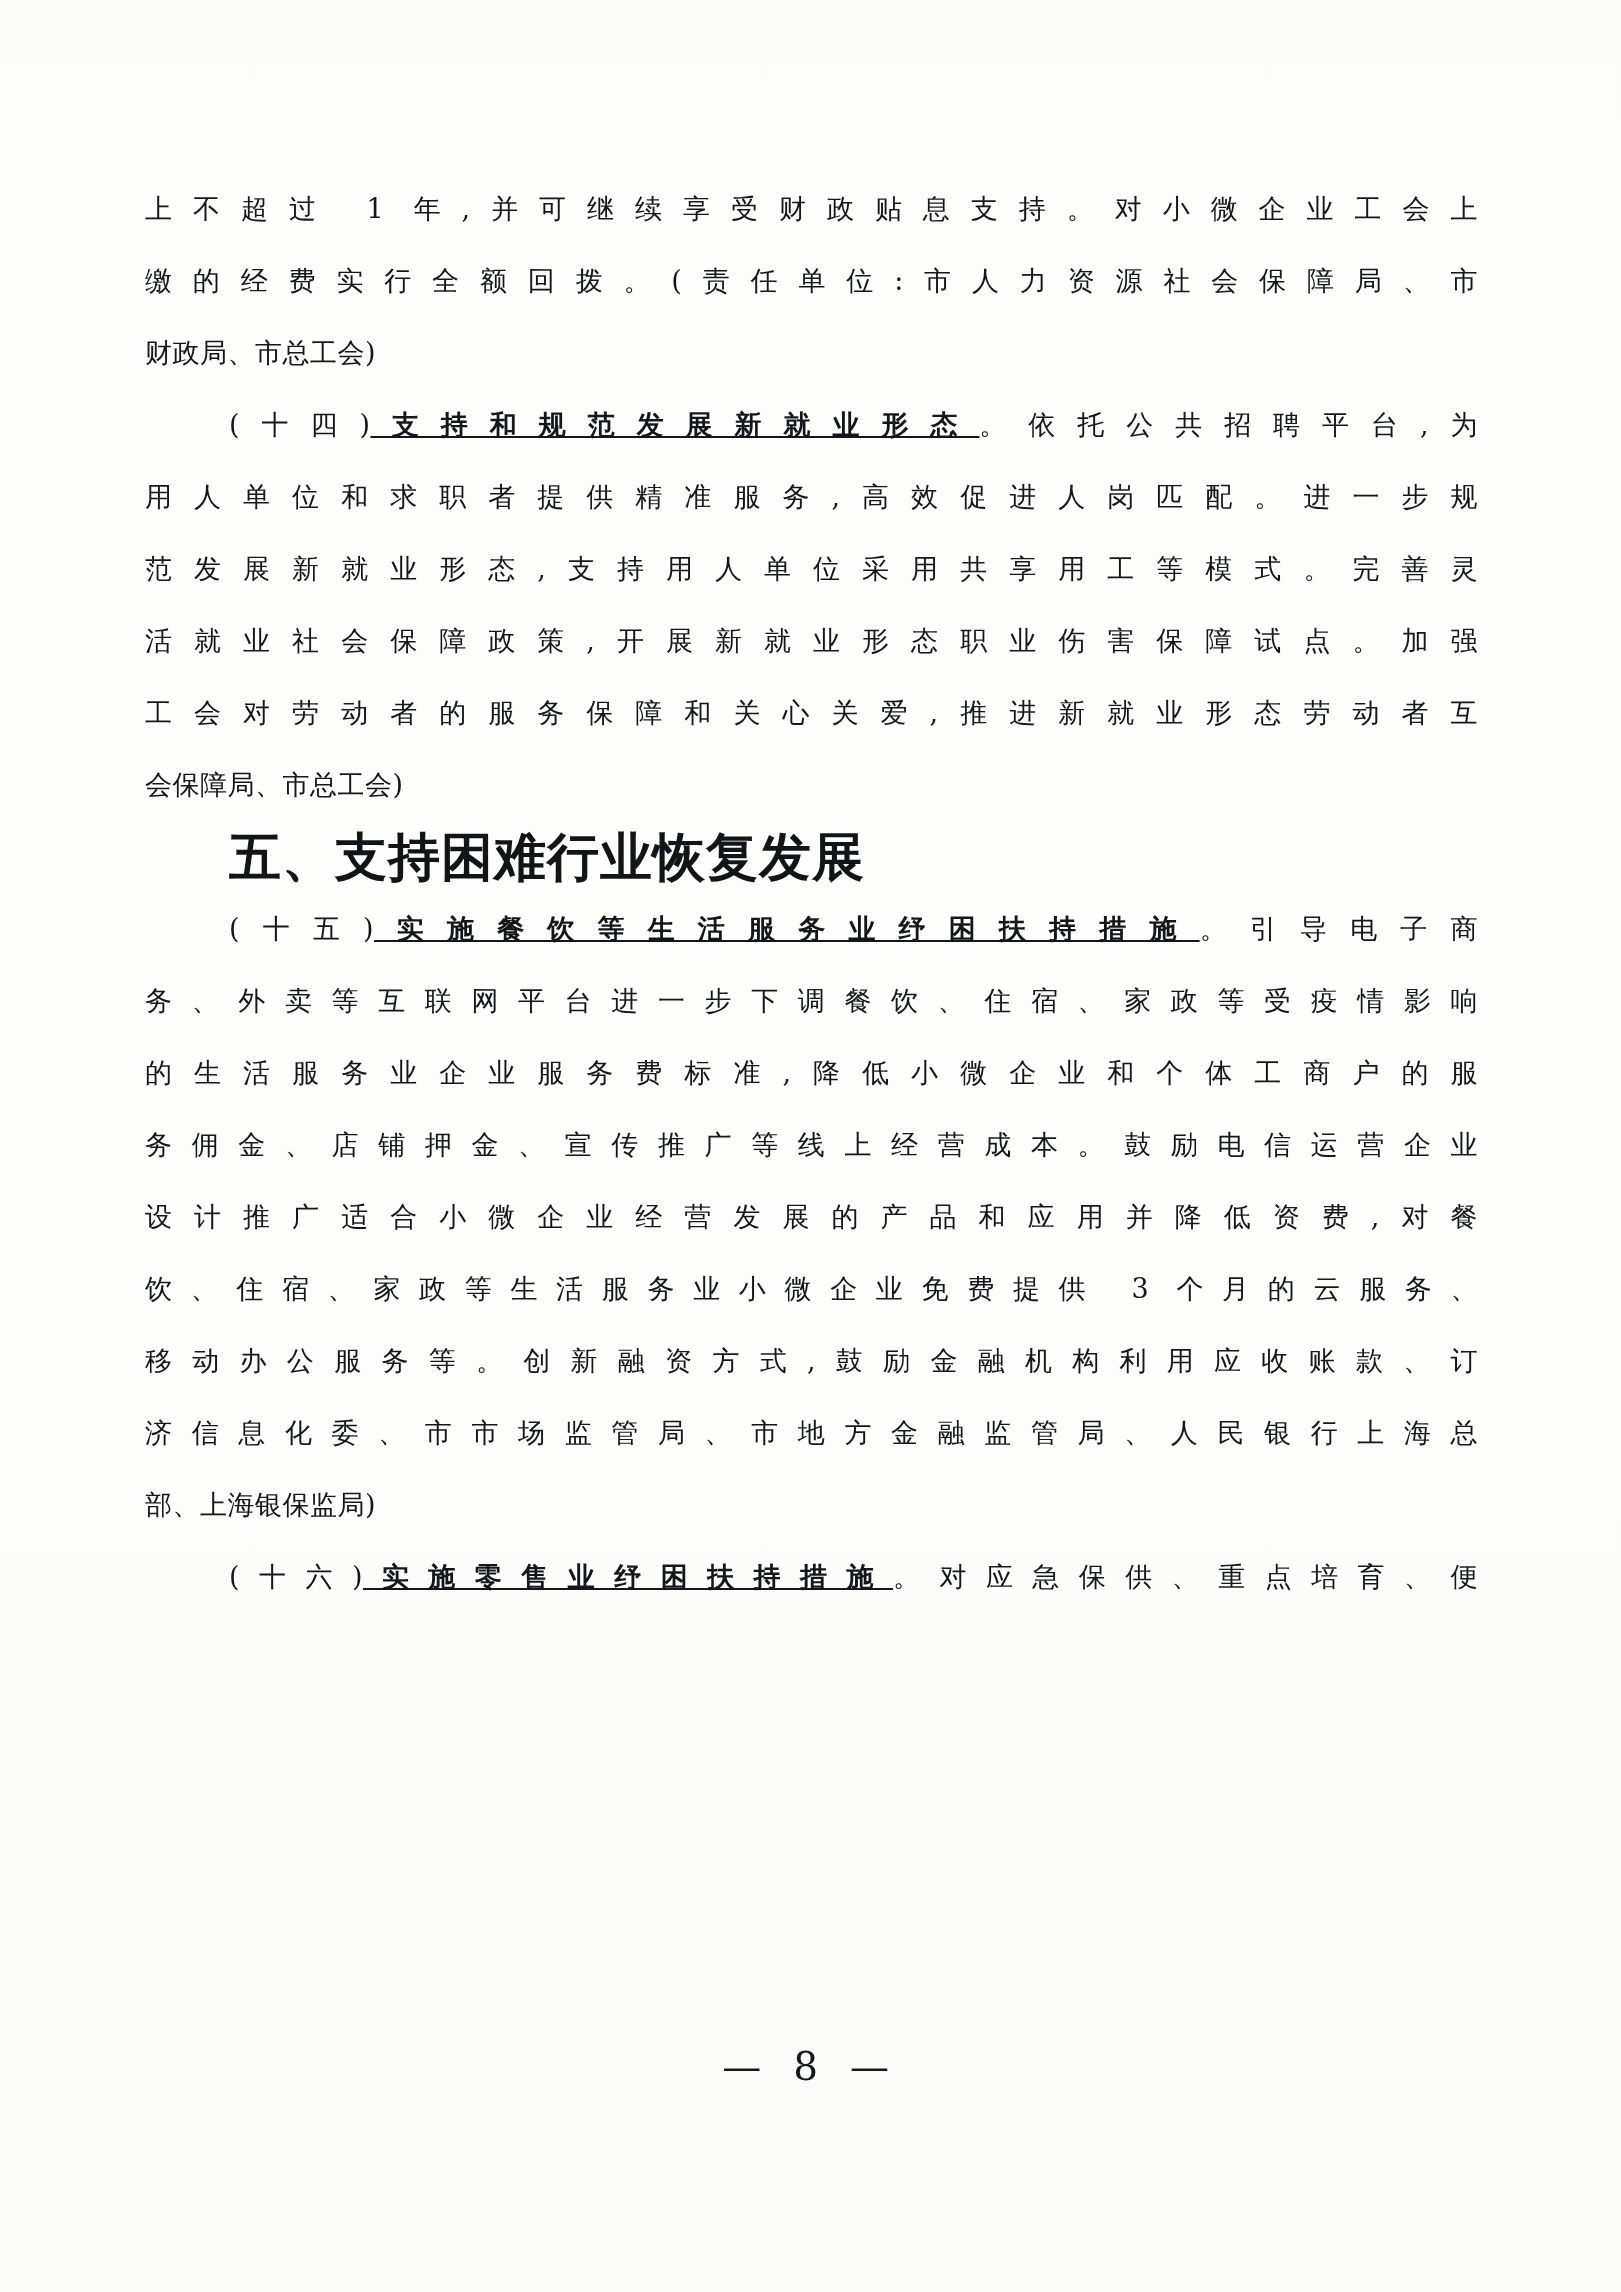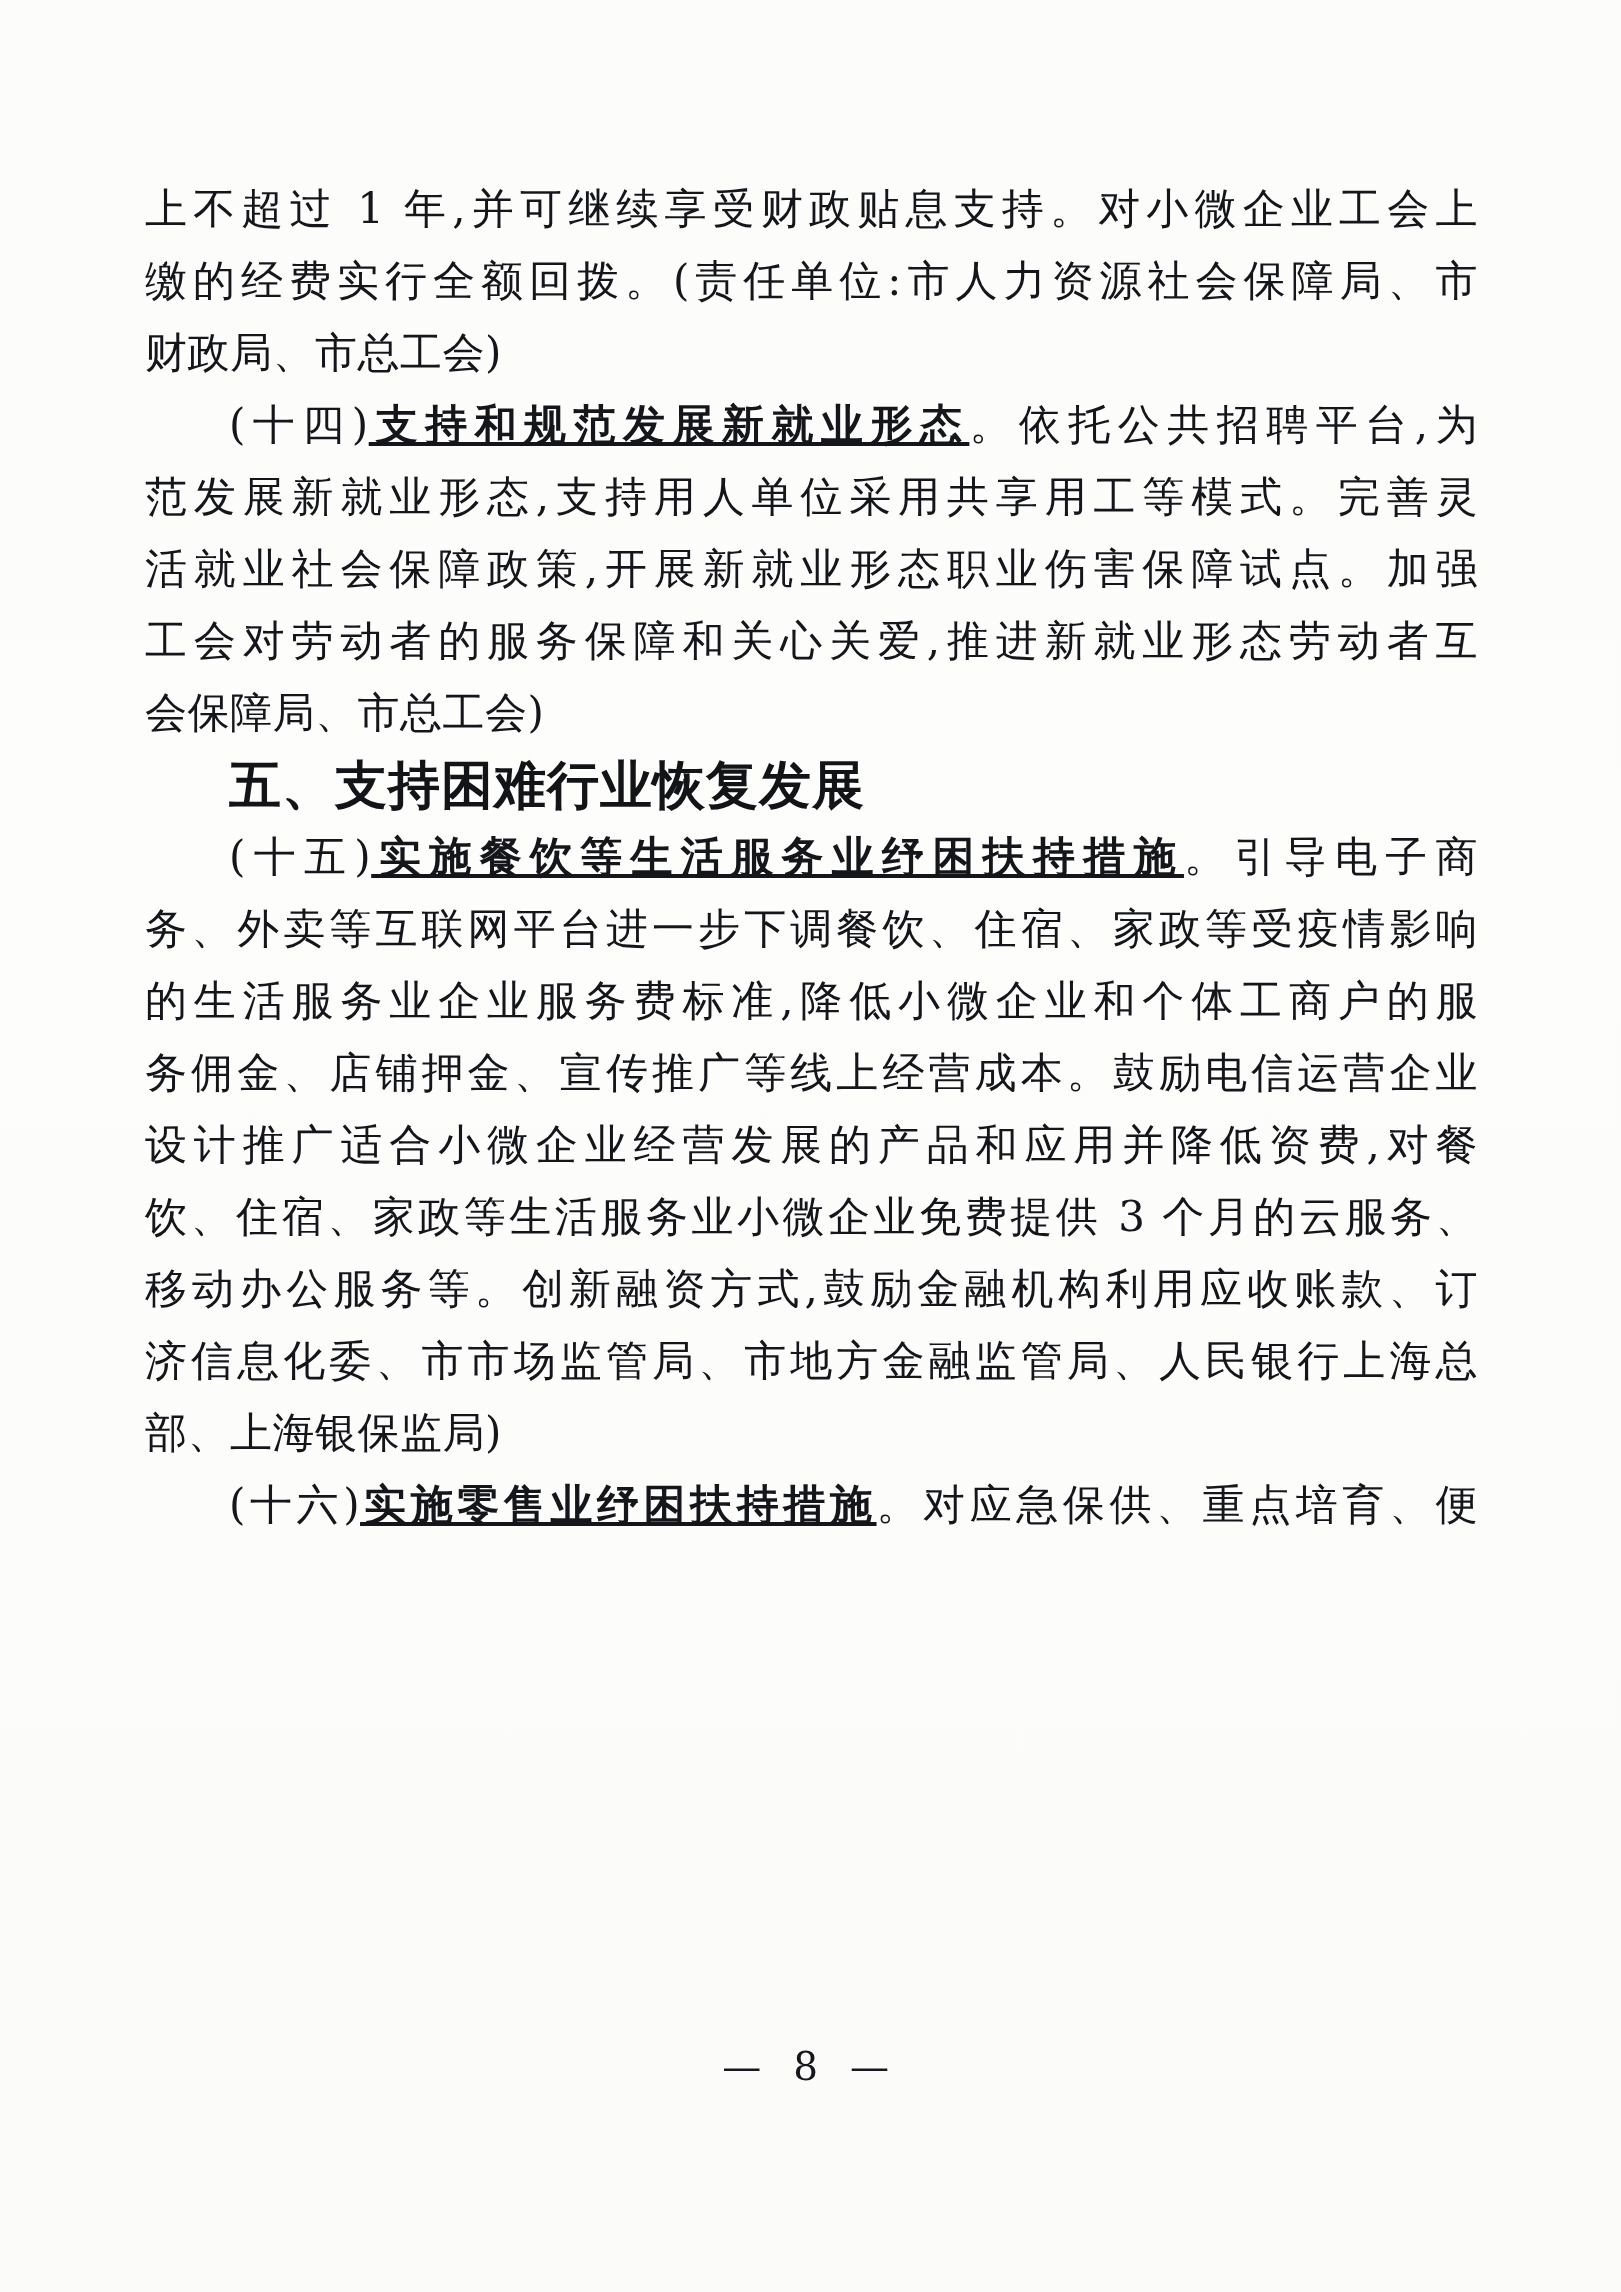--- a/index.html
+++ b/index.html
@@ -26,21 +26,21 @@
       linear-gradient(180deg, rgba(252,252,250,1) 0%, rgba(253,253,252,1) 40%, rgba(251,251,249,1) 100%);
     pointer-events: none;
   }
   .content {
     position: absolute;
     left: 145px;
     top: 173px;
     width: 1333px;
   }
   .line {
-    font-size: 42px;
+    font-size: 27px;
     line-height: 72px;
     height: 72px;
     letter-spacing: 0.5px;
     white-space: pre;
     color: #14161b;
     text-rendering: optimizeLegibility;
   }
   .line.justify {
     white-space: normal;
     text-align: justify;
@@ -86,20 +86,21 @@
   <div class="content">
 
     <div>
       <div class="line justify">上不超过 1 年,并可继续享受财政贴息支持。对小微企业工会上</div>
       <div class="line justify">缴的经费实行全额回拨。(责任单位:市人力资源社会保障局、市</div>
       <div class="line justify last">财政局、市总工会)</div>
     </div>
 
     <div>
       <div class="line justify indent">(十四)<span class="b">支持和规范发展新就业形态</span>。依托公共招聘平台,为</div>
+      <div class="line justify">用人单位和求职者提供精准服务,高效促进人岗匹配。进一步规</div>
       <div class="line justify">范发展新就业形态,支持用人单位采用共享用工等模式。完善灵</div>
       <div class="line justify">活就业社会保障政策,开展新就业形态职业伤害保障试点。加强</div>
       <div class="line justify">工会对劳动者的服务保障和关心关爱,推进新就业形态劳动者互</div>
       <div class="line justify last">会保障局、市总工会)</div>
     </div>
 
     <div class="heading">五、支持困难行业恢复发展</div>
 
     <div>
       <div class="line justify indent">(十五)<span class="b">实施餐饮等生活服务业纾困扶持措施</span>。引导电子商</div>

